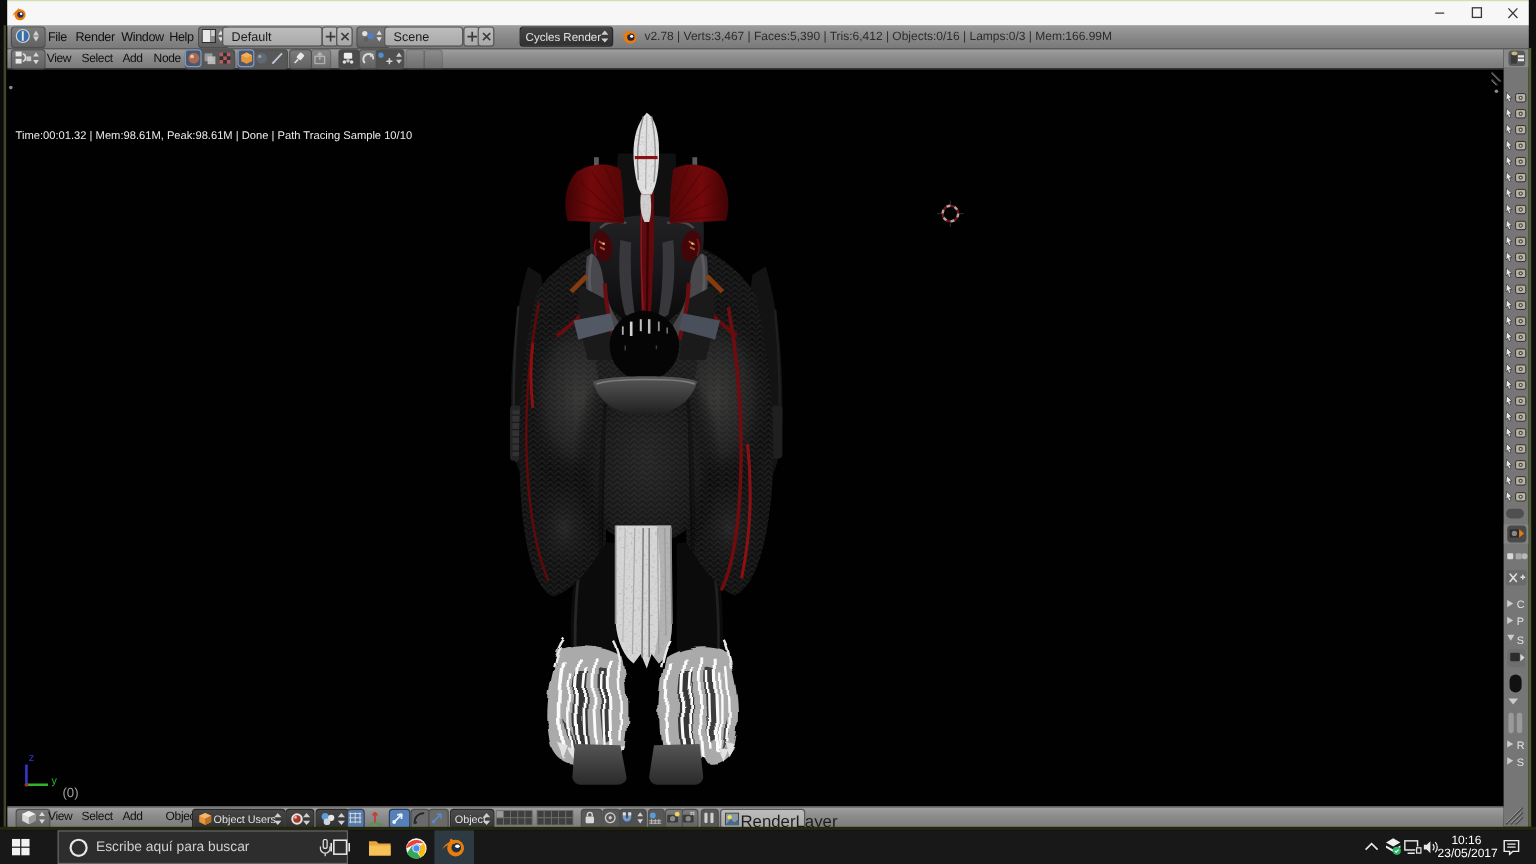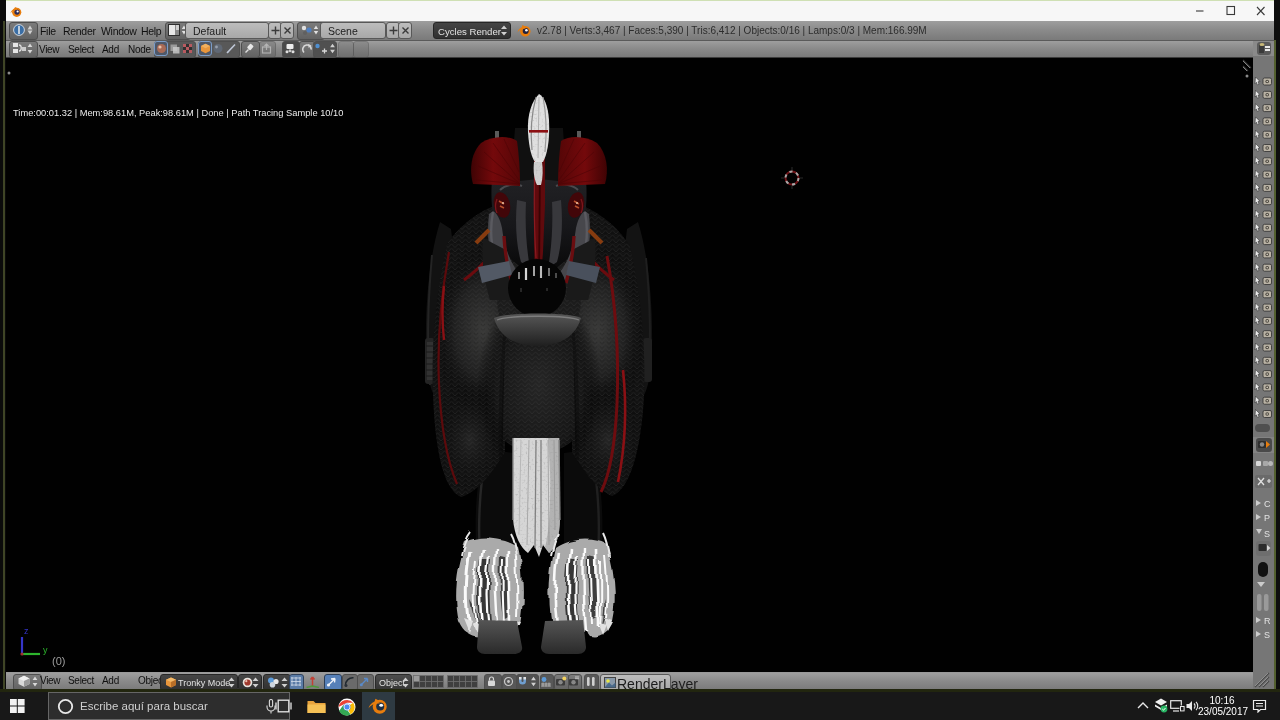--- a/index.html
+++ b/index.html
@@ -582,21 +582,21 @@
     <div class="menu2" style="left:62px;top:2px">Select</div>
     <div class="menu2" style="left:96px;top:2px">Add</div>
     <div class="menu2" style="left:132px;top:2px">Object</div>
     <svg class="abs" style="left:11px;top:2px" width="22" height="13" viewBox="0 0 22 13">
       <path d="M7,0.8 L12.5,3.4 V9 L7,11.8 L1.5,9 V3.4 Z" fill="#d8d8d8"></path>
       <path d="M7,0.8 L12.5,3.4 L7,6 L1.5,3.4 Z" fill="#efefef"></path>
       <path d="M7,6 L12.5,3.4 V9 L7,11.8 Z" fill="#9a9a9a"></path>
       <path d="M18,1.5 l2.4,3.6 h-4.8 Z M18,11.5 l2.4,-3.6 h-4.8 Z" fill="#d8d8d8"></path>
     </svg>
     <div class="fld dk" style="left:154px;top:1px;width:76px;height:15px">
-      <span style="position:absolute;left:17px;top:3px;font-size:9px">Tronky Mode</span>
+      <span style="position:absolute;left:17px;top:3px;font-size:9px">Object Users</span>
       <svg class="spin" width="7" height="11" viewBox="0 0 7 11">
           <path d="M3.5,0.5 l3,3.5 h-6 Z M3.5,10.5 l3,-3.5 h-6 Z" fill="#cfcfcf"></path>
         </svg>
       <svg style="position:absolute;left:4px;top:2px" width="12" height="11" viewBox="0 0 12 11">
         <path d="M6,0.5 L11,2.8 V8 L6,10.5 L1,8 V2.8 Z" fill="#e8963c"></path>
         <path d="M6,0.5 L11,2.8 L6,5 L1,2.8 Z" fill="#f2b868"></path>
         <path d="M6,5 L11,2.8 V8 L6,10.5 Z" fill="#b86f28"></path>
       </svg>
     </div>
     <div class="fld dk" style="left:232px;top:1px;width:22px;height:15px">

